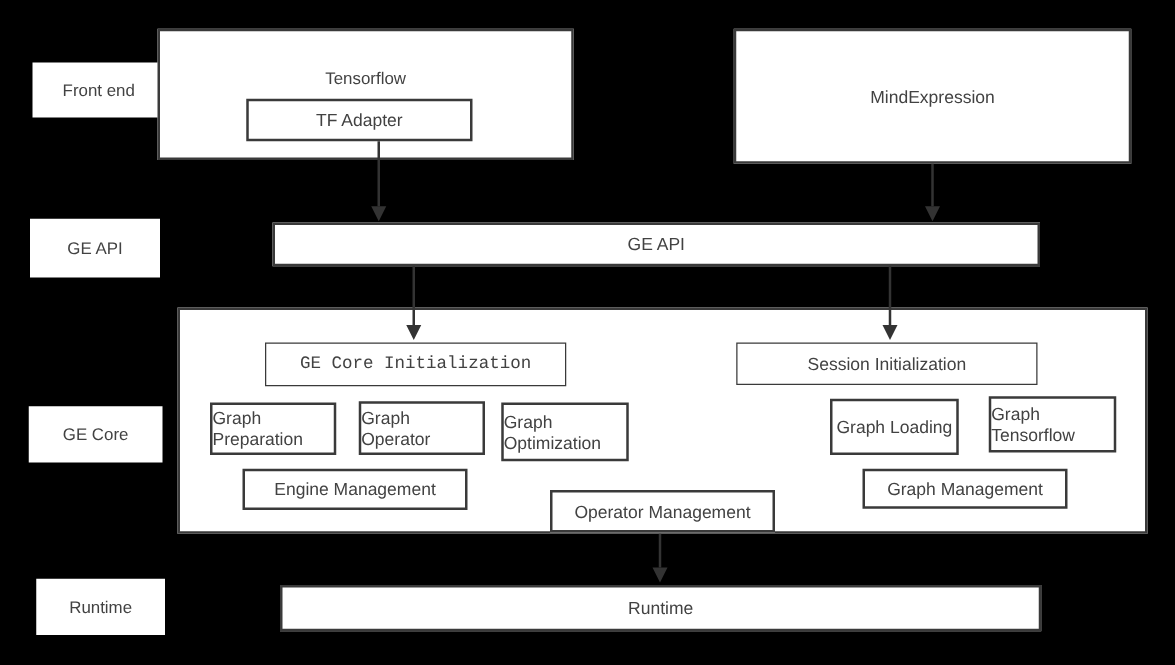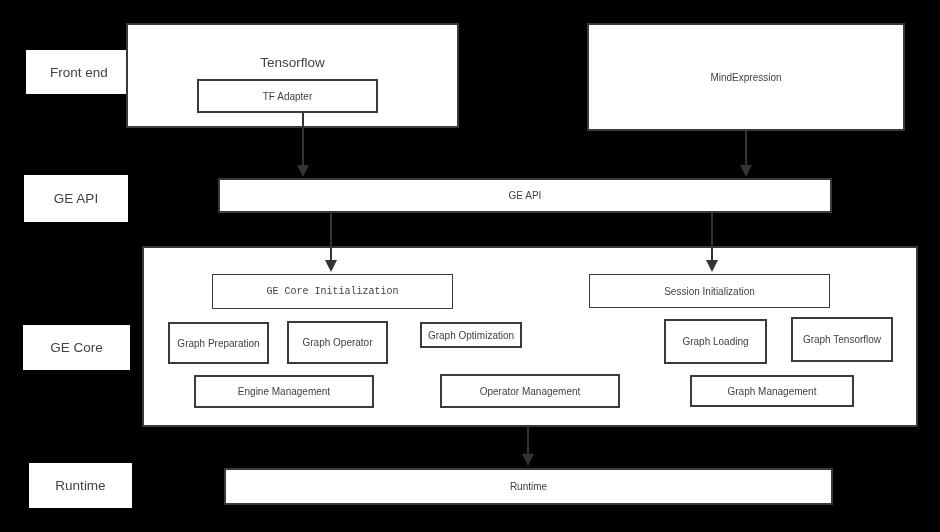--- a/index.html
+++ b/index.html
@@ -36,21 +36,21 @@
     font-size:13.5px;
     margin-top:30px;
   }
   .center-box{
     position:absolute;
     background:var(--fill);
     border:2px solid var(--border);
     box-sizing:border-box;
     display:flex;align-items:center;justify-content:center;
     text-align:left;
-    font-size:10px;
+    font-size:14px;
     line-height:17px;
     color:var(--text);
   }
   .thin{border-width:1.5px;}
   .arrow{
     position:absolute;
     width:12px;
     display:flex;flex-direction:column;align-items:center;
     z-index:5;
   }
@@ -81,26 +81,26 @@
 
   <div class="center-box" style="left:218px;top:178px;width:614px;height:35px;">GE API</div>
 
   <div class="frame" style="left:142px;top:246px;width:776px;height:181px;">
 
     <div class="center-box thin" style="left:68px;top:26px;width:241px;height:35px;font-family:Liberation Mono, monospace;">GE Core Initialization</div>
     <div class="center-box thin" style="left:445px;top:26px;width:241px;height:34px;">Session Initialization</div>
 
     <div class="center-box" style="left:24px;top:74px;width:101px;height:42px;">Graph Preparation</div>
     <div class="center-box" style="left:143px;top:73px;width:101px;height:43px;">Graph Operator</div>
-    <div class="center-box" style="left:276px;top:74px;width:102px;height:26px;">Graph Optimization</div>
+    <div class="center-box" style="left:257px;top:74px;width:102px;height:47px;">Graph Optimization</div>
     <div class="center-box" style="left:520px;top:71px;width:103px;height:45px;">Graph Loading</div>
     <div class="center-box" style="left:647px;top:69px;width:102px;height:45px;">Graph Tensorflow</div>
 
     <div class="center-box" style="left:50px;top:127px;width:180px;height:33px;">Engine Management</div>
-    <div class="center-box" style="left:296px;top:126px;width:180px;height:34px;">Operator Management</div>
+    <div class="center-box" style="left:296px;top:144px;width:180px;height:34px;">Operator Management</div>
     <div class="center-box" style="left:546px;top:127px;width:164px;height:32px;">Graph Management</div>
   </div>
 
   <div class="center-box" style="left:224px;top:468px;width:609px;height:37px;">Runtime</div>
 
   <div class="arrow" style="left:297px;top:113px;height:64px;">
     <div class="shaft"></div>
     <div class="head"></div>
   </div>
   <div class="arrow" style="left:740px;top:131px;height:46px;">

